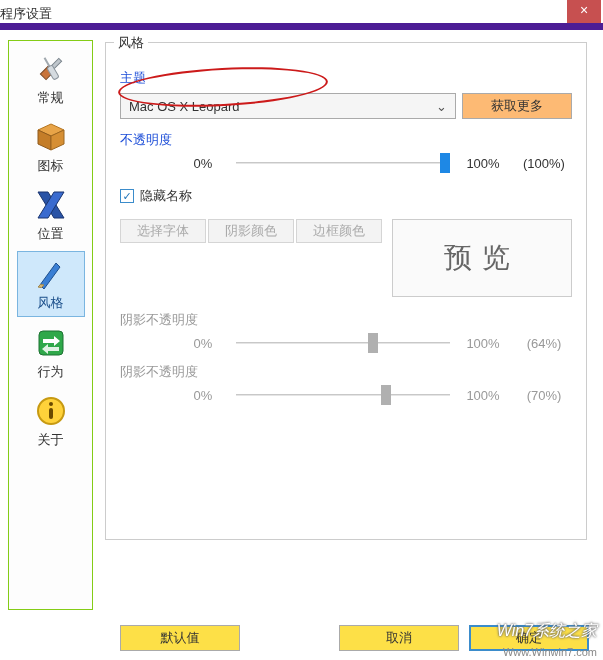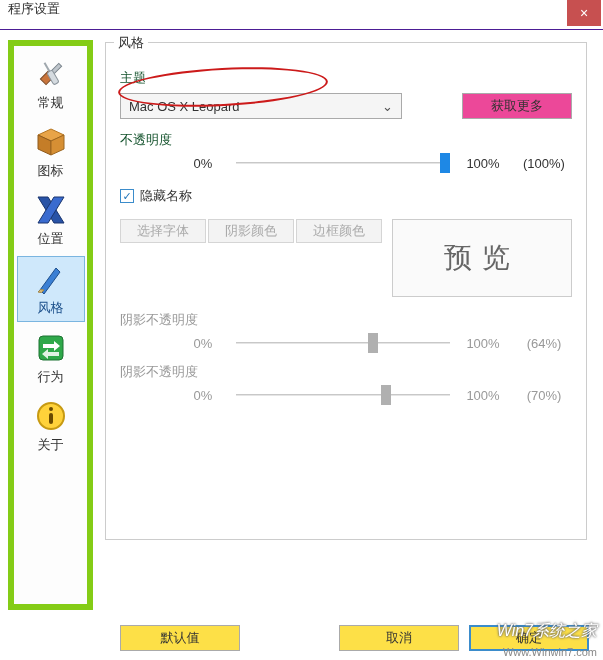--- a/index.html
+++ b/index.html
@@ -10,45 +10,44 @@
     background: #fff;
     color: #333;
     width: 603px;
     height: 660px;
     overflow: hidden;
     position: relative;
   }
   .titlebar {
     height: 30px;
     display: flex;
-    align-items: flex-start;
+    align-items: flex-end;
     justify-content: space-between;
-    padding-left: 8px;
-    border-bottom: 1px solid #4c1d95;
+    border-bottom: 7px solid #4c1d95;
   }
   .titlebar .title { font-size: 13px; }
   .titlebar .close {
     width: 34px;
     height: 26px;
     background: #c75050;
     color: #fff;
     display: flex;
     align-items: center;
     justify-content: center;
     font-size: 14px;
     margin-right: 2px;
   }
   .body {
     display: flex;
     height: 590px;
   }
   .sidebar {
     width: 85px;
     margin: 10px 8px;
-    border: 6px solid #84cc16;
+    border: 1px solid #84cc16;
     background: #fdfdfd;
     display: flex;
     flex-direction: column;
     align-items: center;
     padding-top: 6px;
     gap: 4px;
     font-family: Liberation Mono, monospace;
   }
   .sidebar-item {
     width: 68px;
@@ -88,52 +87,51 @@
   }
   .groupbox-title {
     position: absolute;
     top: -9px;
     left: 8px;
     background: #fff;
     padding: 0 4px;
     font-size: 13px;
   }
   .row { margin-top: 12px; }
-  .label-txt { font-size: 13px; color: #14532d; }
+  .label-txt { font-size: 13px; color: #1d4ed8; }
   .label-disabled { color: #999; }
   .theme-row {
     display: flex;
-    gap: 31px;
+    gap: 6px;
     margin-top: 6px;
     align-items: center;
   }
   .dropdown {
     flex: 1;
     height: 26px;
     border: 1px solid #aaa;
     background: #f5f5f5;
     display: flex;
     align-items: center;
     justify-content: space-between;
     padding: 0 8px;
     font-size: 13px;
   }
   .dropdown .chev { color: #555; }
   .btn {
     height: 26px;
     min-width: 110px;
     border: 1px solid #aaa;
-    background: #ec4899;
+    background: #fdba74;
     display: flex;
     align-items: center;
     justify-content: center;
     padding: 0 14px;
     font-size: 13px;
     cursor: pointer;
-    margin-left: 29px;
   }
   .slider-row {
     display: flex;
     align-items: center;
     gap: 10px;
     margin-top: 6px;
     padding-left: 60px;
   }
   .slider-min, .slider-max { width: 46px; text-align: center; font-size: 13px; }
   .slider-val { width: 56px; text-align: center; font-size: 13px; }

